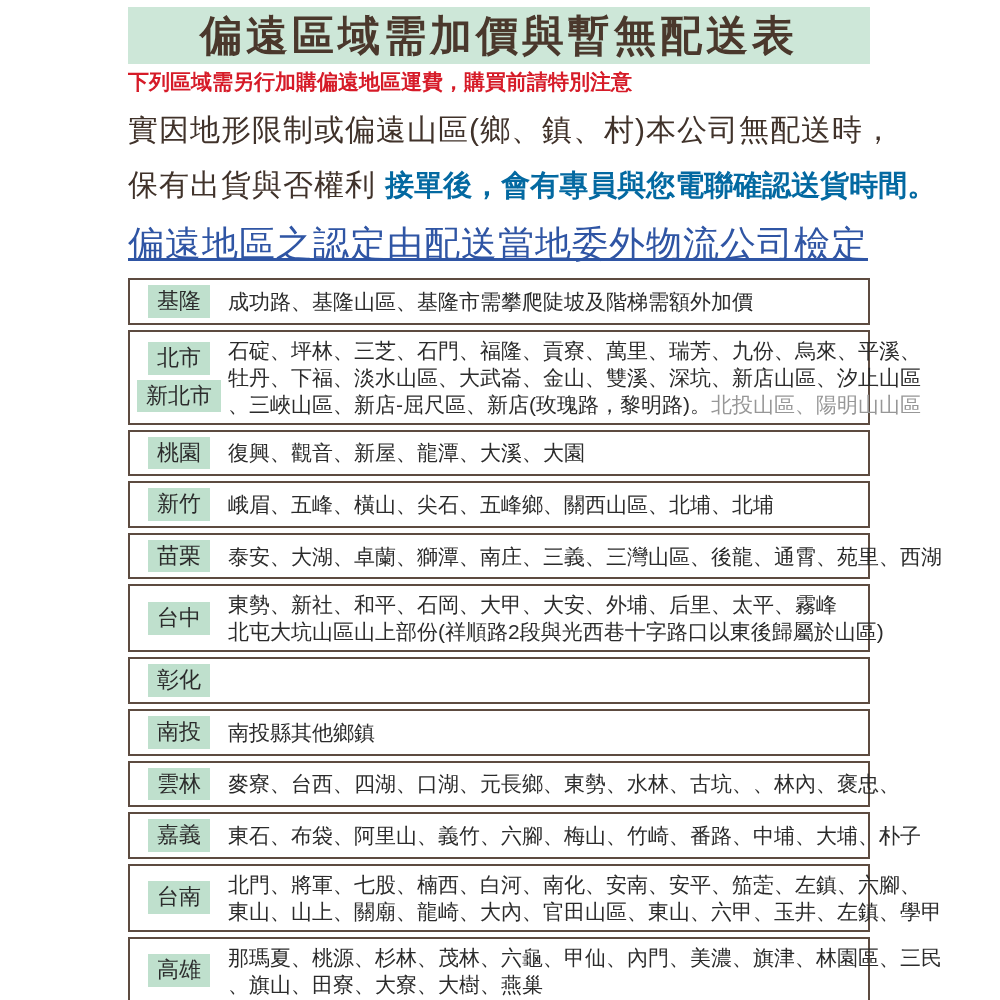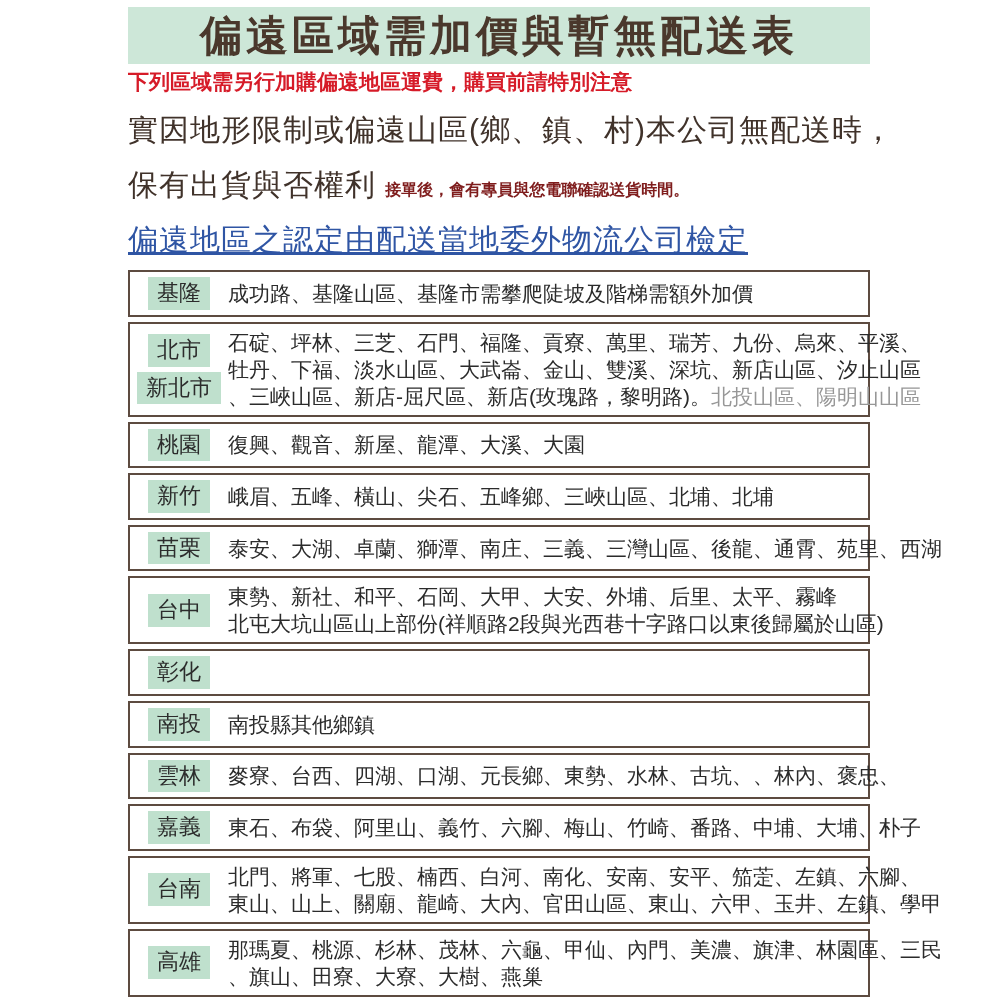--- a/index.html
+++ b/index.html
@@ -34,29 +34,29 @@
     margin: 4px 0 2px 0;
   }
   .note-big {
     color: #40322a;
     font-size: 30px;
     margin: 14px 0;
     letter-spacing: 1px;
     white-space: nowrap;
   }
   .note-red-inline {
-    color: #7f1d1d;
+    color: #0369a1;
     font-family: "Liberation Serif", serif;
     font-weight: bold;
-    font-size: 16px;
+    font-size: 29px;
     letter-spacing: 0;
   }
   .note-blue {
     color: #2f55a4;
-    font-size: 30px;
+    font-size: 36px;
     margin: 5px 0 9px 0;
     letter-spacing: 1px;
     text-decoration: underline;
     white-space: nowrap;
   }
   
   .row {
     border: 2px solid #5d4b40;
     display: flex;
     align-items: center;
@@ -133,21 +133,21 @@
       <div class="content">
           <div class="line">復興、觀音、新屋、龍潭、大溪、大園</div>
         </div>
     </div>
 
     <div class="row">
       <div class="labels">
           <span class="chip">新竹</span>
         </div>
       <div class="content">
-          <div class="line">峨眉、五峰、橫山、尖石、五峰鄉、三峽山區、北埔、北埔</div>
+          <div class="line">峨眉、五峰、橫山、尖石、五峰鄉、關西山區、北埔、北埔</div>
         </div>
     </div>
 
     <div class="row">
       <div class="labels">
           <span class="chip">苗栗</span>
         </div>
       <div class="content">
           <div class="line">泰安、大湖、卓蘭、獅潭、南庄、三義、三灣山區、後龍、通霄、苑里、西湖</div>
         </div>

